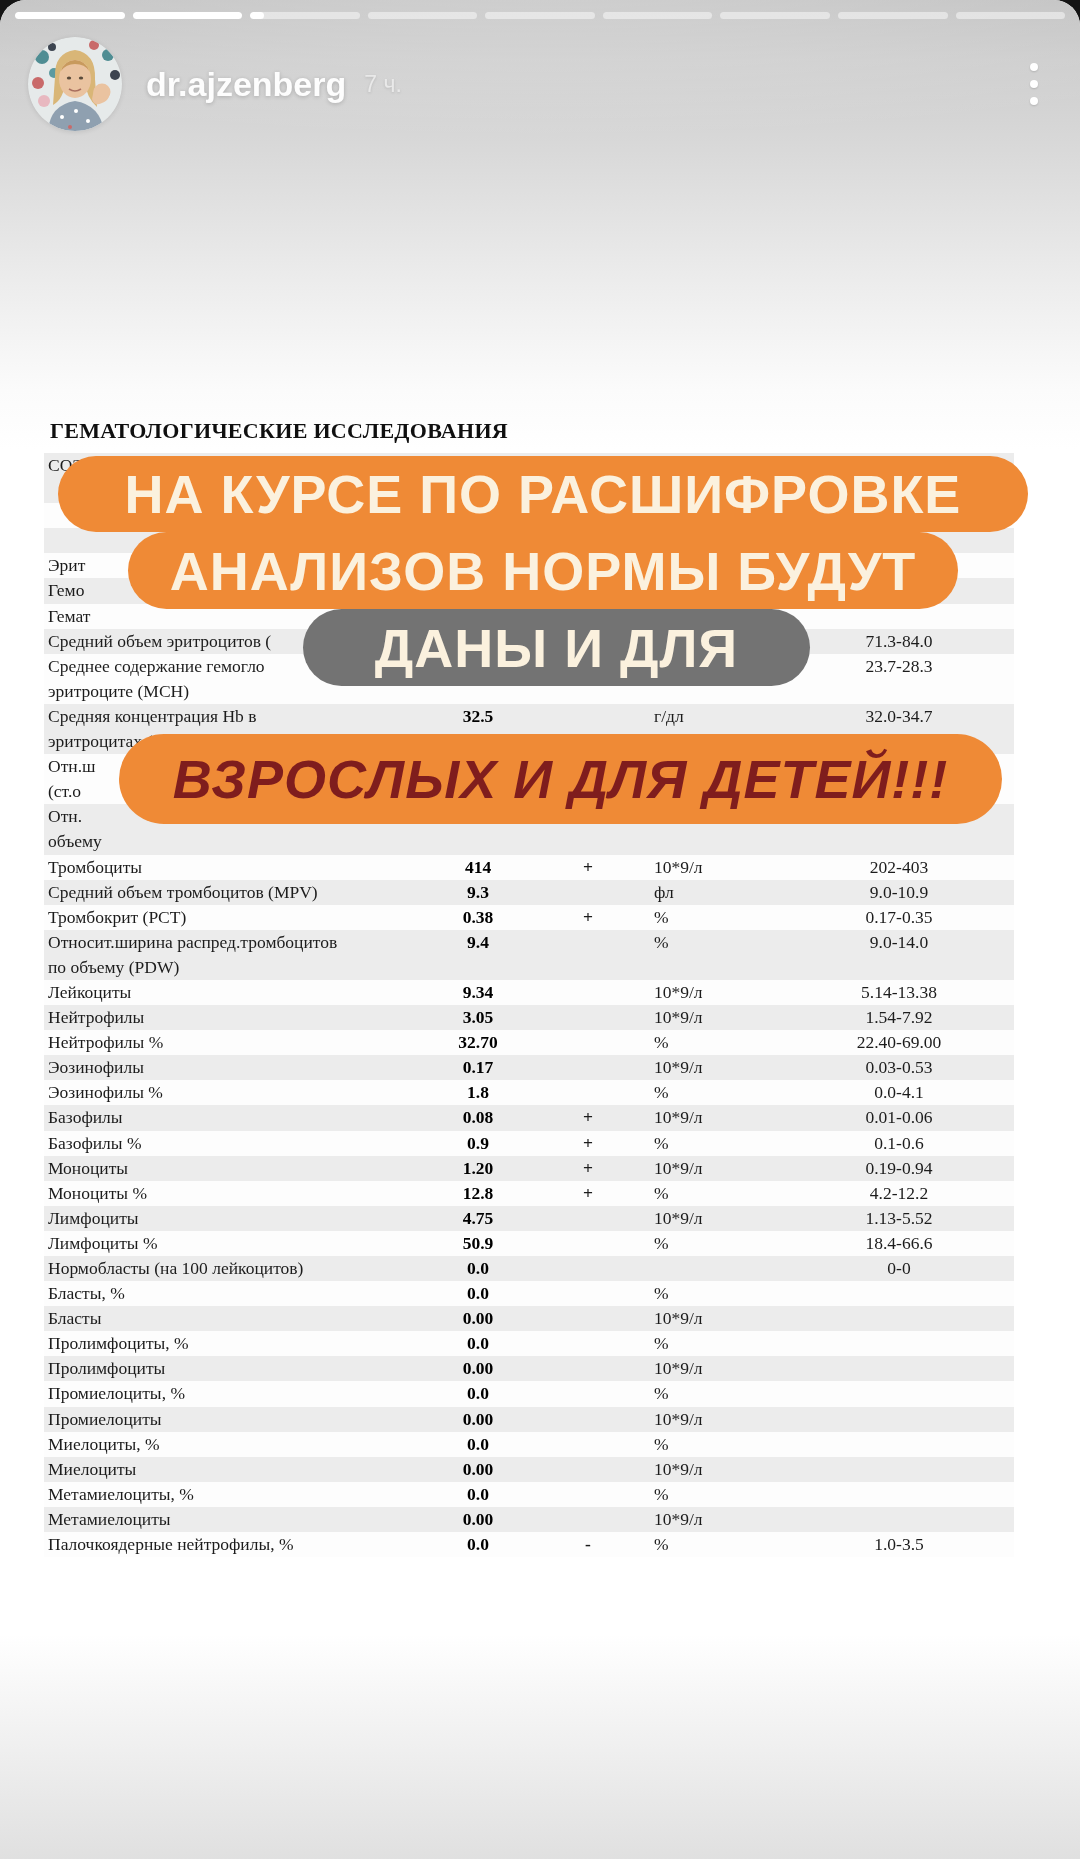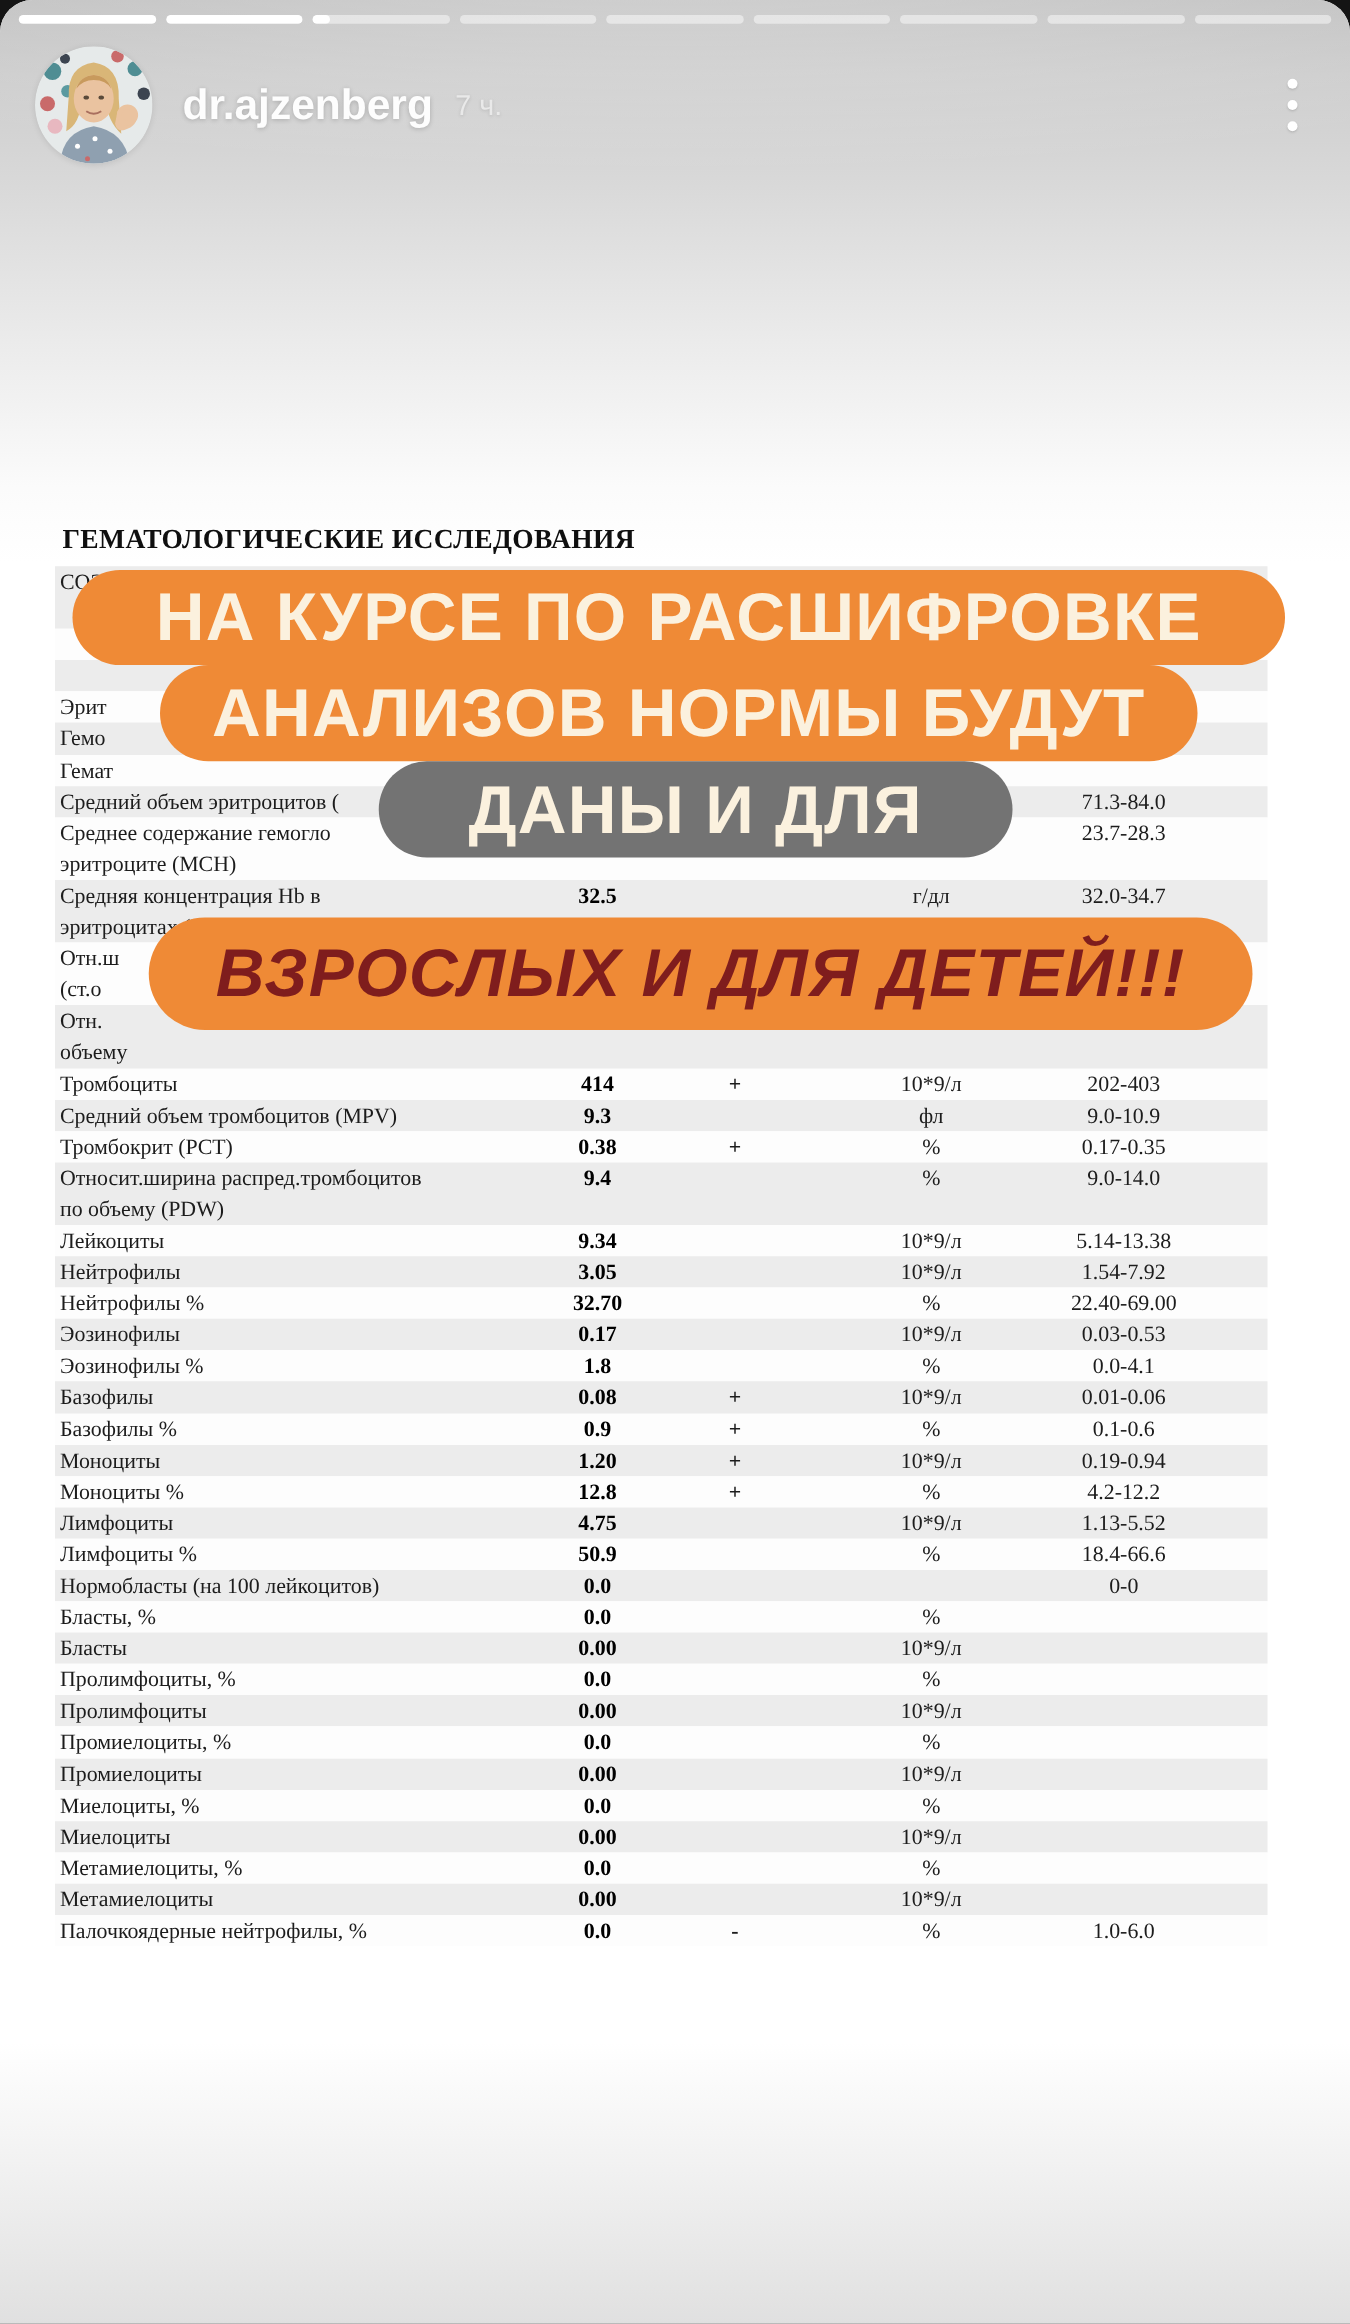--- a/index.html
+++ b/index.html
@@ -34,21 +34,21 @@
           font-family:"Liberation Serif",serif;}
   .rtitle{font-weight:700;font-size:22px;letter-spacing:.3px;color:#0f0f0f;margin:0 0 9px 6px;}
   .row{display:flex;align-items:flex-start;font-size:17.5px;line-height:25.1px;min-height:25.1px;}
   .row.two{min-height:50.2px;}
   .row.g{background:#ececec;}
   .row.w{background:#fdfdfd;}
   .cn{width:386px;padding-left:4px;}
   .cn span{display:block;}
   .cv{width:88px;text-align:center;font-weight:700;color:#000;}
   .cf{width:132px;text-align:center;font-weight:700;}
-  .cu{width:182px;text-align:center;}
+  .cu{width:182px;}
   .cr{width:126px;text-align:center;}
 
   
   .sticker1{position:absolute;left:58px;top:456px;width:970px;}
   .stkline{display:flex;align-items:center;justify-content:center;white-space:nowrap;
            font:700 54px/1 "Liberation Sans",sans-serif;letter-spacing:1px;}
   .s1a{width:970px;height:76px;border-radius:42px;}
   .s1b{width:830px;height:77px;border-radius:40px;margin:0 auto;}
   .s1c{width:507px;height:77px;border-radius:40px;margin-left:245px;}
   .sticker2{position:absolute;left:119px;top:734px;width:883px;height:90px;border-radius:45px;}
@@ -470,21 +470,21 @@
           <div class="cu">10*9/л</div>
           <div class="cr"></div>
         </div>
         <div class="row w">
           <div class="cn">
             <span>Палочкоядерные нейтрофилы, %</span>
           </div>
           <div class="cv">0.0</div>
           <div class="cf">-</div>
           <div class="cu">%</div>
-          <div class="cr">1.0-6.0</div>
+          <div class="cr">1.0-3.5</div>
         </div>
       </div>
   </div>
 
   <div class="sticker1">
     <div class="stkline s1a" style="background: rgb(239, 138, 54); color: rgb(251, 241, 222);">НА КУРСЕ ПО РАСШИФРОВКЕ</div>
     <div class="stkline s1b" style="background: rgb(239, 138, 54); color: rgb(251, 241, 222);">АНАЛИЗОВ НОРМЫ БУДУТ</div>
     <div class="stkline s1c" style="background: #737373; color: rgb(251, 241, 222);">ДАНЫ И ДЛЯ</div>
   </div>
   <div class="sticker2 stkline" style="background: rgb(239, 138, 54); color: #7f1d1d; font-style: italic;">ВЗРОСЛЫХ И ДЛЯ ДЕТЕЙ!!!</div>

